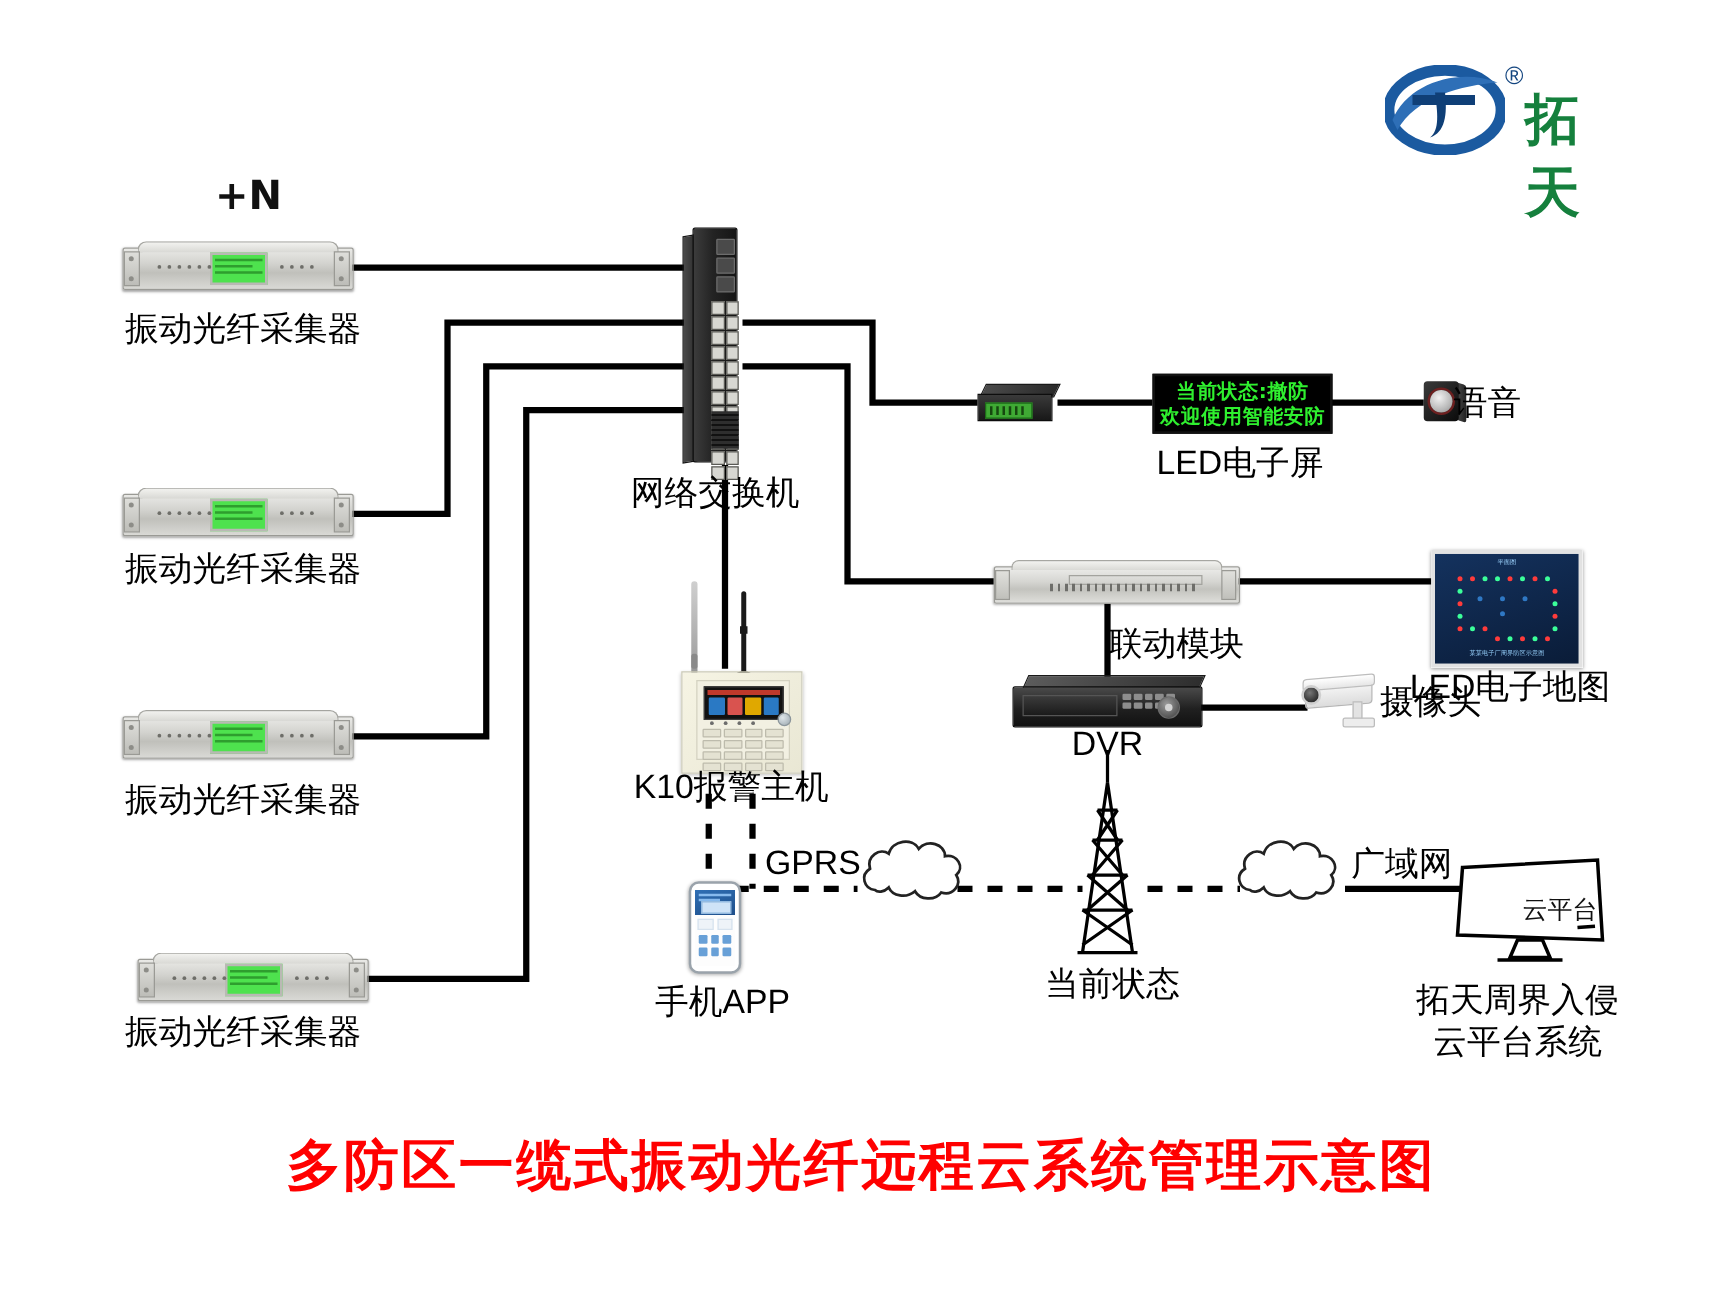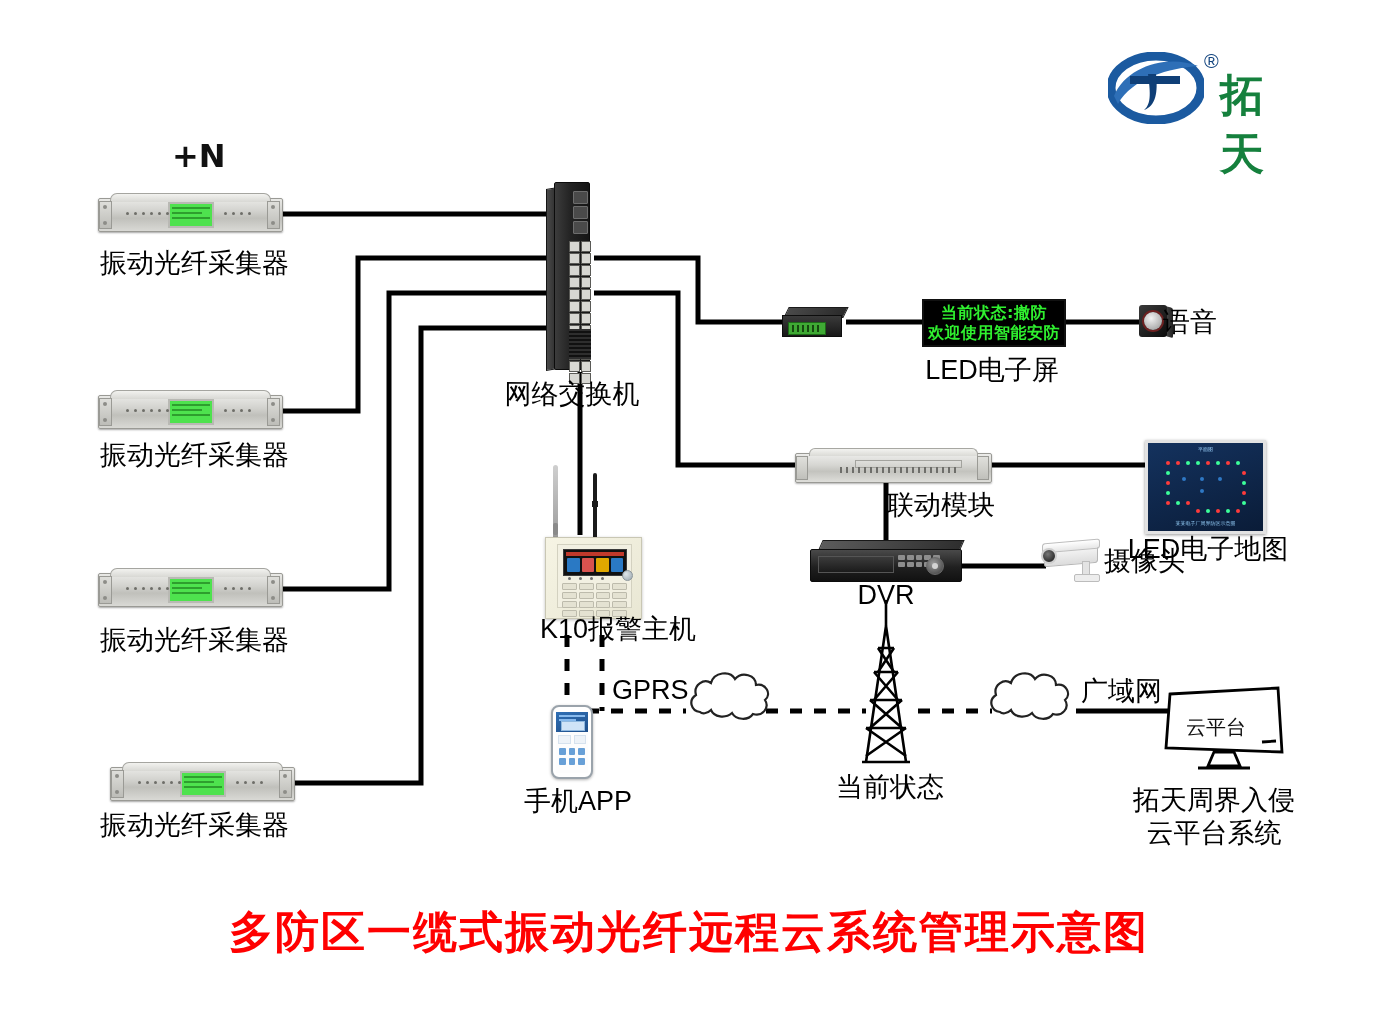--- a/index.html
+++ b/index.html
@@ -192,21 +192,21 @@
            border:1px solid #8fb8df;}
   .ph-row{position:absolute;left:2px;right:2px;top:23px;height:9px;
           display:grid;grid-template-columns:1fr 1fr;gap:3px;}
   .ph-row i{display:block;background:#eef3f8;border:1px solid #d6e2ee;}
   .ph-grid{position:absolute;left:3px;right:3px;top:36px;
            display:grid;grid-template-columns:repeat(3,1fr);gap:3px;}
   .ph-grid i{display:block;height:7px;background:#4d8fd0;border-radius:1px;opacity:.85;}
 
   
   .monitor{position:absolute;left:1168px;top:692px;width:110px;height:72px;}
-  .mon-txt{position:absolute;left:18px;right:0;top:22px;text-align:left;font-size:20px;color:#111;}
+  .mon-txt{position:absolute;left:18px;right:0;top:22px;text-align:right;font-size:20px;color:#111;}
 
   
   .title{position:absolute;left:689px;top:903px;transform:translateX(-50%);
          font-size:44px;font-weight:bold;color:#ff0000;white-space:nowrap;
          letter-spacing:2px;font-family:"DejaVu Sans",sans-serif;}
   .plusN{position:absolute;left:172px;top:137px;font-size:32px;font-weight:bold;color:#111;
          font-family:"DejaVu Sans",sans-serif;}
 </style>
 </head>
 <body>
@@ -492,21 +492,21 @@
   <div class="lbl" style="left:1163px;top:307px;">语音</div>
 
   <div class="linkage">
     <div class="lk-body"></div>
       <div class="lk-top"></div>
     <div class="lk-strip"></div>
       <div class="lk-dots"></div>
     <div class="lk-ear l"></div>
       <div class="lk-ear r"></div>
   </div>
-  <div class="lbl c" style="left:941px;top:490px;">联动模块</div>
+  <div class="lbl c" style="left:941px;top:500px;">联动模块</div>
 
   <div class="ledmap">
     <div class="hdr">平面图</div>
     <div class="dot" style="left:18px;top:18px;background:#ff3b3b;"></div>
     <div class="dot" style="left:28px;top:18px;background:#ff3b3b;"></div>
     <div class="dot" style="left:38px;top:18px;background:#3bff9a;"></div>
     <div class="dot" style="left:48px;top:18px;background:#3bff9a;"></div>
     <div class="dot" style="left:58px;top:18px;background:#ff3b3b;"></div>
     <div class="dot" style="left:68px;top:18px;background:#3bff9a;"></div>
     <div class="dot" style="left:78px;top:18px;background:#ff3b3b;"></div>
@@ -600,21 +600,21 @@
             <i></i>
           <i></i>
             <i></i>
             <i></i>
             <i></i>
         </div>
       </div>
       <div class="k10-knob"></div>
     </div>
   </div>
-  <div class="lbl c" style="left:585px;top:614px;margin-left:33px;">K10报警主机</div>
+  <div class="lbl c" style="left:585px;top:614px;">K10报警主机</div>
 
   <div class="lbl" style="left:612px;top:675px;">GPRS</div>
 
   <div class="phone">
     <div class="ph-scr">
       <div class="ph-banner">
           <i></i>
           <i class="b"></i>
         </div>
       <div class="ph-card"></div>

